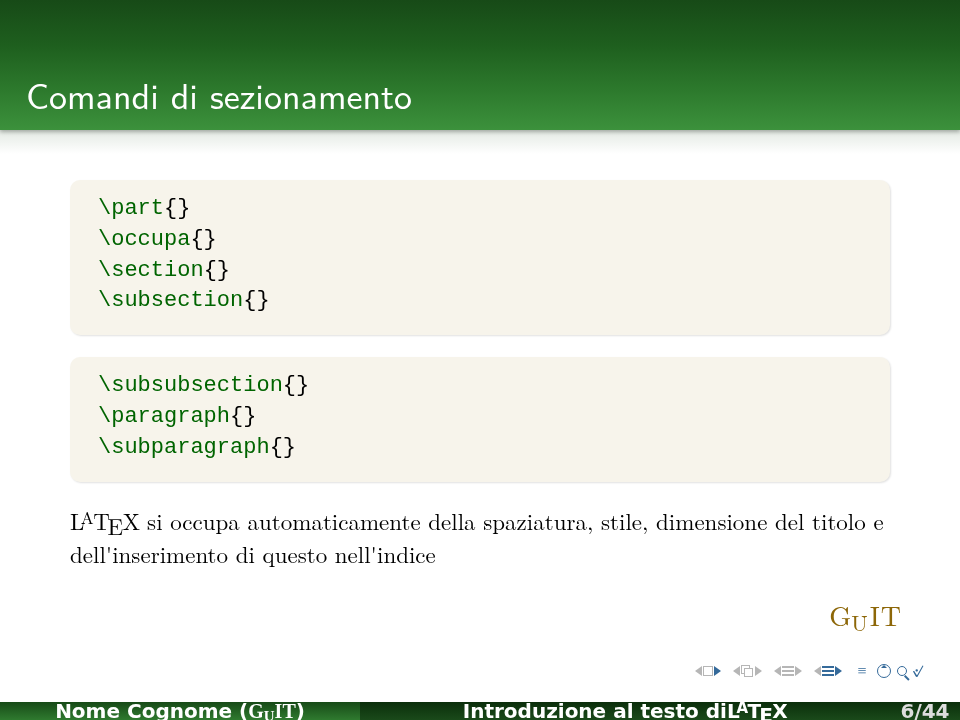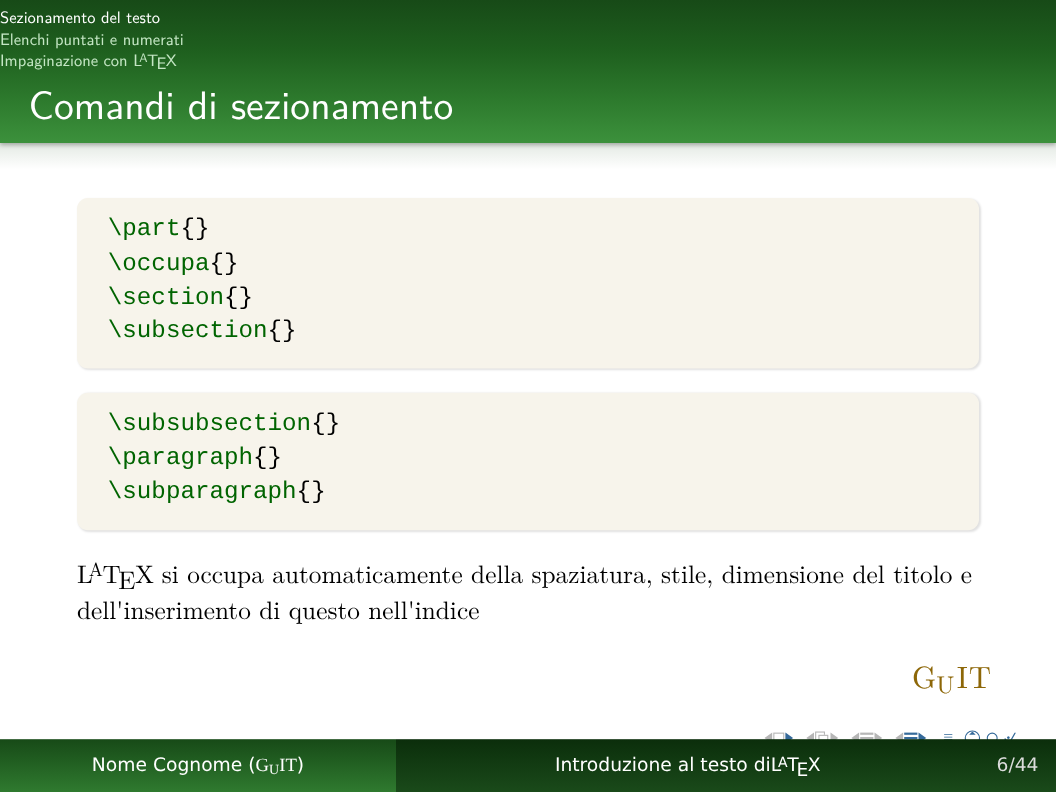--- a/index.html
+++ b/index.html
@@ -98,25 +98,26 @@
     font-size: 28px;
     color: #8d6708;
     letter-spacing: 1px;
   }
   .logo .u { font-size: 22px; position: relative; top: 0.22em; left:-1px; }
   
   .footer {
     position: absolute;
     left: 0; bottom: 0;
     width: 100%;
-    height: 48px;
+    height: 18px;
     display: flex;
     font-family: "DejaVu Sans", sans-serif;
-    font-size: 17px;
+    font-size: 20px;
     color: #fff;
+    font-weight: bold;
   }
   .footer-left {
     width: 360px;
     background: linear-gradient(to bottom,#174a17,#2f7a2f);
     display:flex; align-items:center; justify-content:center;
   }
   .footer-mid {
     flex: 1;
     background: linear-gradient(to bottom,#0b2e0b,#1a4a1a);
     display:flex; align-items:center; justify-content:center;
@@ -160,25 +161,20 @@
   .circ-arrows::before{content:"";position:absolute;top:-3px;right:3px;border:3px solid transparent;border-bottom-color:#356a9a;}
   .mag { width:10px;height:10px;border:1.5px solid #356a9a;border-radius:50%;position:relative;}
   .mag::after{content:"";position:absolute;width:6px;height:1.5px;background:#356a9a;bottom:-3px;right:-4px;transform:rotate(45deg);}
   .swirl { font-family: serif; color:#356a9a; font-size:18px; }
 </style>
 </head>
 <body>
 
 <div class="header">
   <div class="nav">
-    <div class="nav-col-right">
-      <div class="active">Sezionamento del testo</div>
-      <div>Elenchi puntati e numerati</div>
-      <div>Impaginazione con <span class="latex-sans">L<span class="la-a">A</span>T<span class="la-e">E</span>X</span></div>
-    </div>
   </div>
   <div class="slide-title">Comandi di sezionamento</div>
 </div>
 <div class="reflection"></div>
 
 <div class="content">
 
   <div class="box">
     <div><span class="kw">\part</span><span>{}</span></div>
     <div><span class="kw">\occupa</span><span>{}</span></div>

